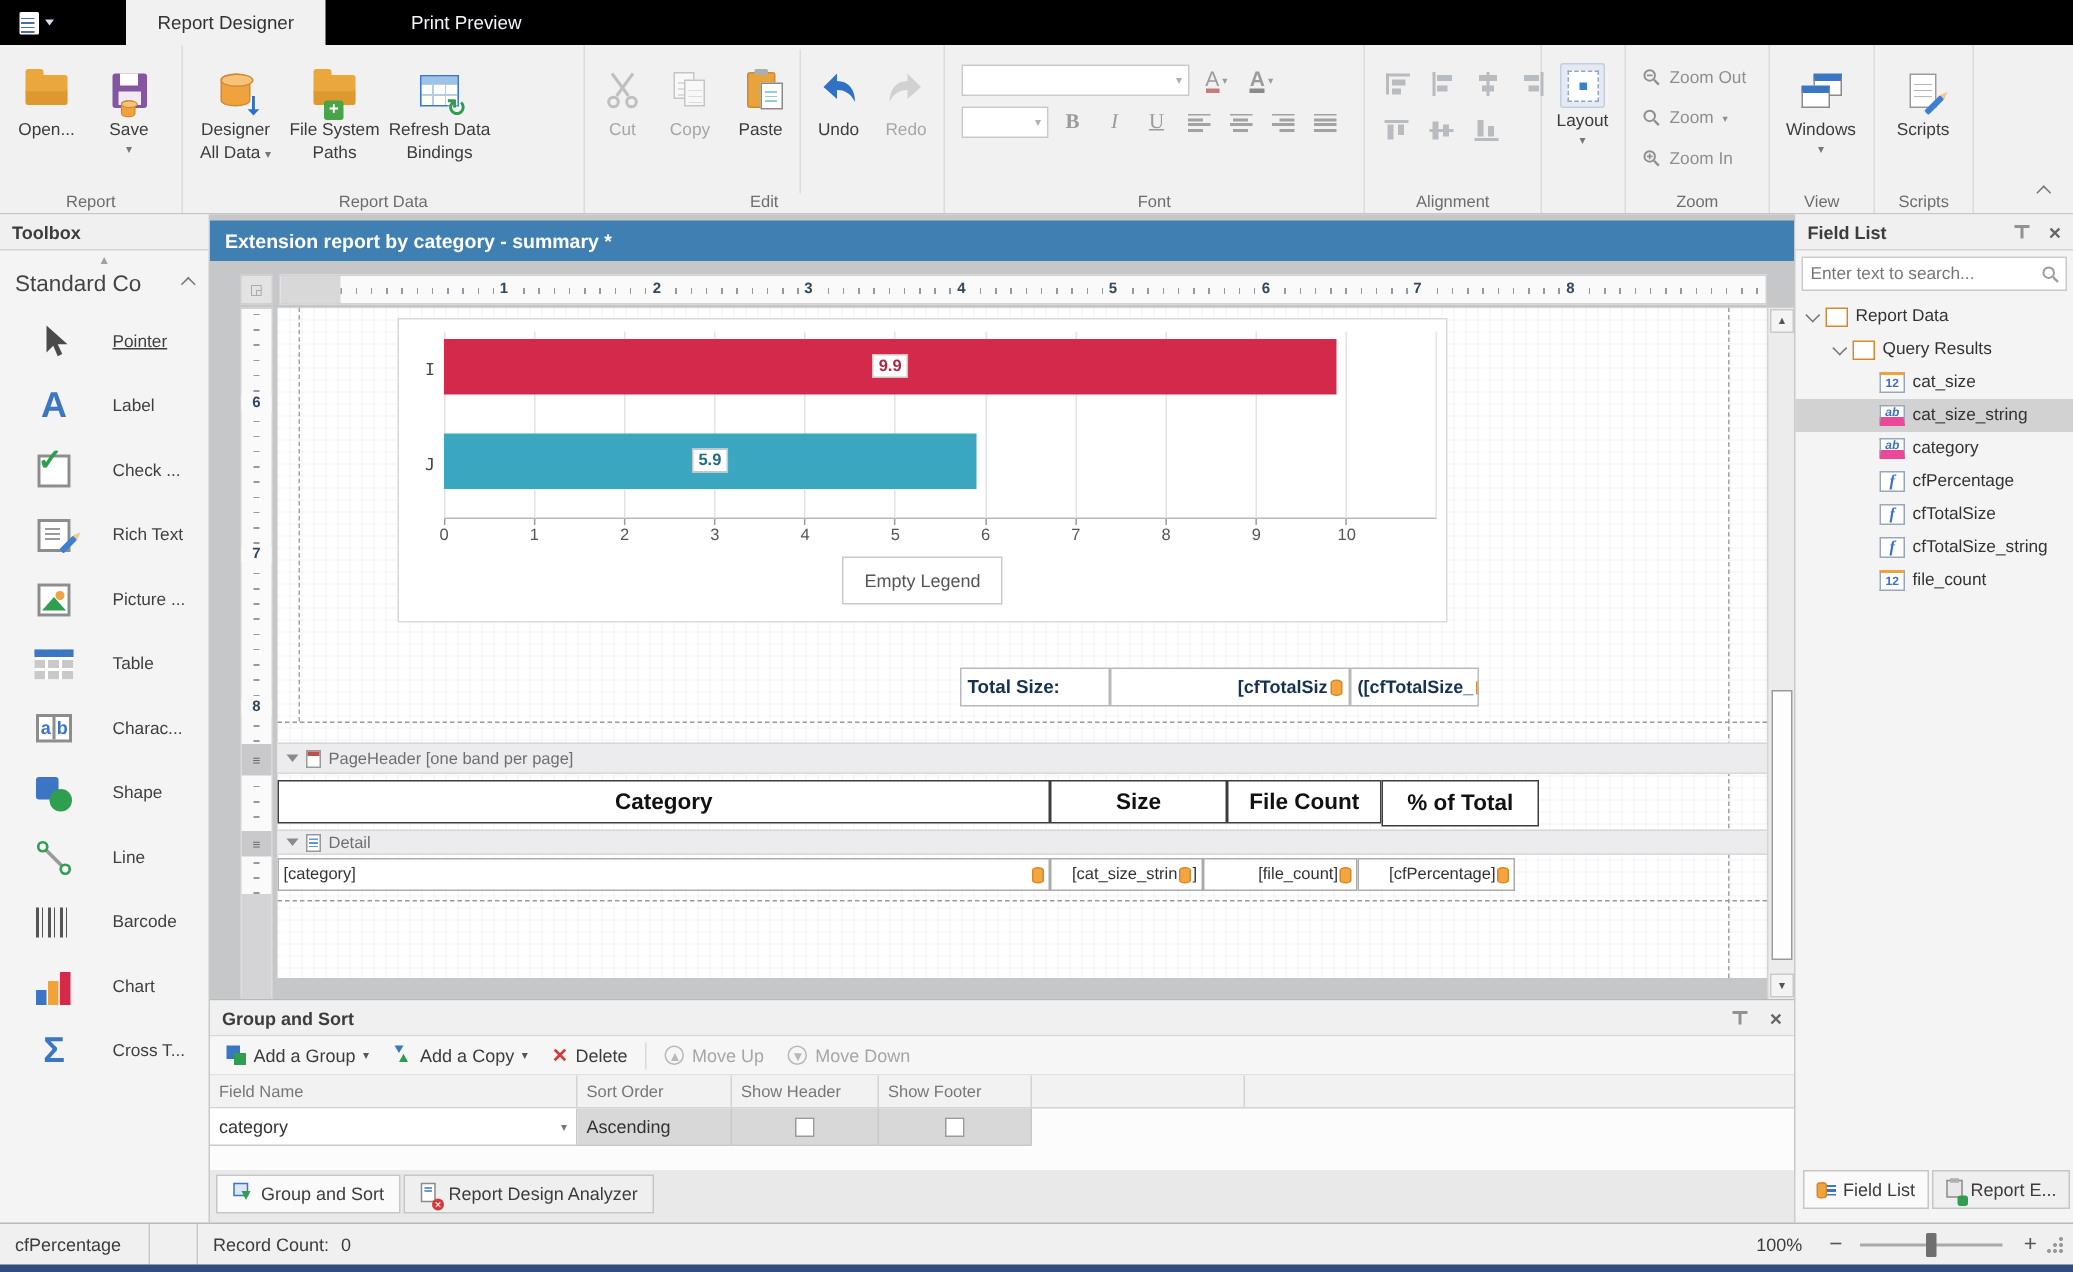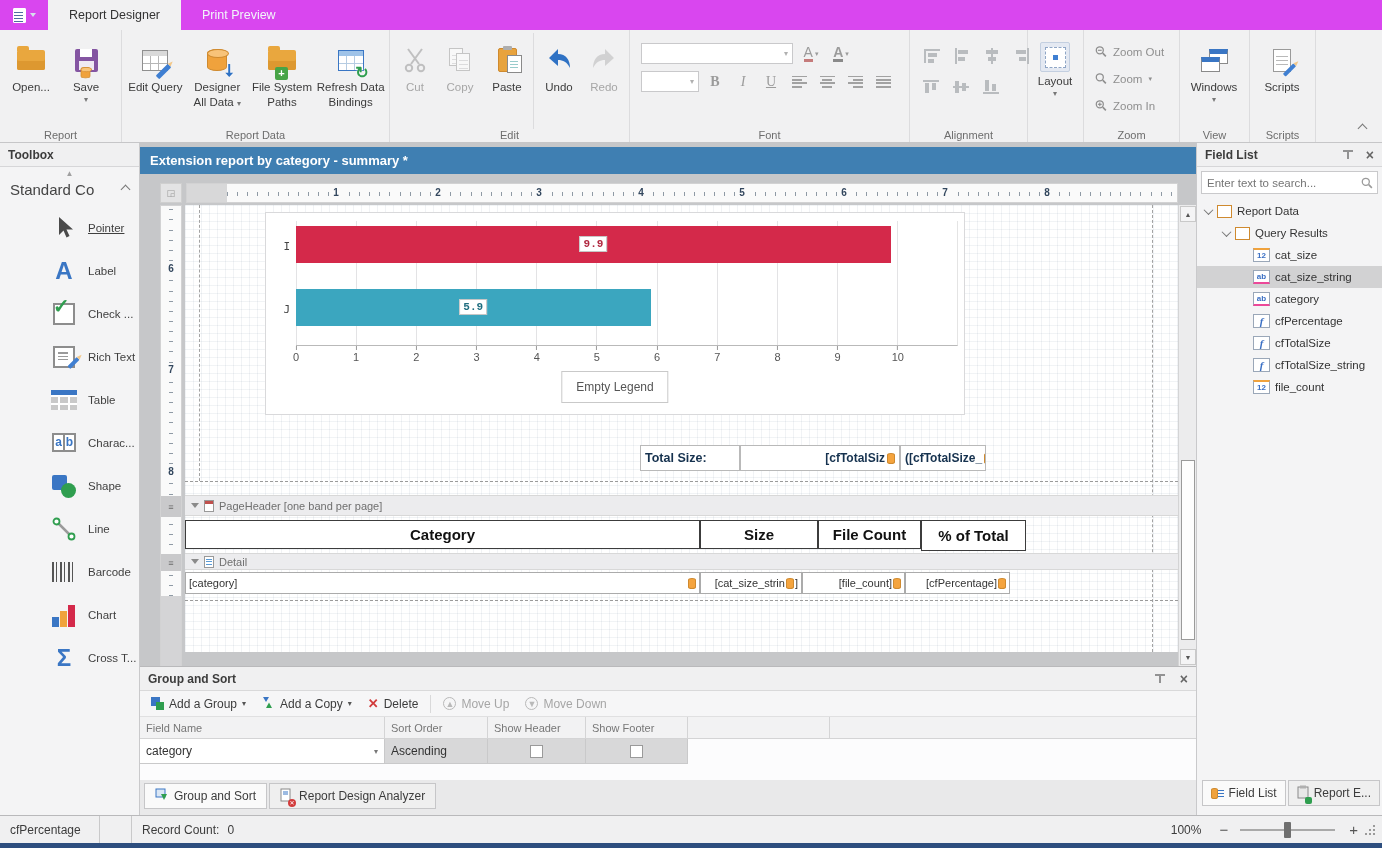--- a/index.html
+++ b/index.html
@@ -1,20 +1,20 @@
 <!DOCTYPE html>
 <html><head>
 <meta charset="utf-8">
 <style>
 *{margin:0;padding:0;box-sizing:border-box;}
 body{font-family:"Liberation Sans",sans-serif;background:#555;}
 .app{position:relative;width:1382px;height:848px;background:#e9e9ea;overflow:hidden;font-size:12px;color:#333;}
 
 
-.tabbar{position:absolute;left:0;top:0;width:100%;height:30px;background:#d946ef;display:flex;}
+.tabbar{position:absolute;left:0;top:0;width:100%;height:30px;background:#000000;display:flex;gap:36px;}
 .appbtn{width:48px;display:flex;align-items:center;justify-content:center;gap:4px;cursor:pointer;}
 .applines{width:13px;height:15px;background:#fff;border-radius:1px;
  background-image:repeating-linear-gradient(#4d6e9f 0 1px,transparent 1px 3px);background-position:0 3px;background-size:9px 100%;background-repeat:no-repeat;border:1px solid #fff;}
 .appcaret{width:0;height:0;border-left:3px solid transparent;border-right:3px solid transparent;border-top:4px solid #d7dfec;}
 .ttab{padding:0 21px;display:flex;align-items:center;color:#f2f5fa;font-size:12.5px;cursor:pointer;}
 .ttab.active{background:#f1f1f2;color:#333;}
 
 
 .ribbon{position:absolute;left:0;top:30px;width:100%;height:113px;background:#f1f1f2;border-bottom:1px solid #c6c6c8;display:flex;}
 .rgroup{position:relative;border-right:1px solid #dcdcde;height:100%;padding:3px 3px 17px 3px;display:flex;align-items:flex-start;}
@@ -63,21 +63,21 @@
 .ribchev{position:absolute;right:14px;bottom:6px;color:#8a8a8a;font-size:11px;cursor:pointer;}
 
 
 .toolbox{position:absolute;left:0;top:143px;width:140px;height:672px;background:#f4f4f5;border-right:1px solid #c9c9cb;overflow:hidden;}
 .panelhead{height:24px;background:#f0f0f1;border-bottom:1px solid #d6d6d8;display:flex;align-items:center;padding:0 8px;font-weight:bold;font-size:12px;color:#3c3c3c;}
 .tb-scroll{height:12px;display:flex;align-items:center;justify-content:center;color:#a0a0a0;font-size:8px;}
 .tb-section{display:flex;align-items:center;justify-content:space-between;padding:2px 10px 8px 10px;font-size:15px;color:#444;cursor:pointer;}
 .chev{display:inline-block;width:7px;height:7px;border-right:1.7px solid #777;border-bottom:1.7px solid #777;}
 .chev.up{transform:rotate(-135deg);}
 .chev.down{transform:rotate(45deg);}
-.tb-item{height:43px;display:flex;align-items:center;gap:10px;padding-left:22px;cursor:pointer;margin-left:28px;}
+.tb-item{height:43px;display:flex;align-items:center;gap:25px;padding-left:22px;cursor:pointer;}
 .tb-lbl{font-size:11.5px;color:#3f3f3f;}
 .tb-ic{width:28px;height:28px;display:flex;align-items:center;justify-content:center;position:relative;flex:0 0 28px;}
 .bx{border:2px solid #8d8d8d;background:#fff;}
 .i-chkbx{width:22px;height:22px;position:relative;}
 .i-chk{position:absolute;color:#2f9e4f;font-weight:bold;font-size:20px;left:3px;top:-6px;}
 .i-lines3{position:absolute;left:3px;top:4px;width:10px;height:8px;background:repeating-linear-gradient(#9a9a9a 0 1.5px,transparent 1.5px 3.5px);}
 .i-tbl{width:26px;height:20px;background:#c9c9c9;background-image:linear-gradient(#3a76c4 0 5px,transparent 5px),repeating-linear-gradient(90deg,transparent 0 7.3px,#fff 7.3px 9.3px),repeating-linear-gradient(0deg,transparent 0 5.5px,#fff 5.5px 7.5px);}
 .i-barcode{width:24px;height:20px;background:repeating-linear-gradient(90deg,#555 0 2px,transparent 2px 4px,#555 4px 5px,transparent 5px 8px);}
 .i-chart i{position:absolute;bottom:2px;}
 .i-gauge{width:24px;height:13px;border:3px solid #444;border-bottom:none;border-radius:13px 13px 0 0;position:relative;background:#fff;}
@@ -101,21 +101,21 @@
 .page{position:absolute;left:45px;top:0;width:993px;height:447px;background:#fff;background-image:linear-gradient(rgba(100,125,150,.09) 1px,transparent 1px),linear-gradient(90deg,rgba(100,125,150,.09) 1px,transparent 1px);background-size:8px 8px;}
 .dashv{position:absolute;width:0;border-left:1px dashed #a3a3a3;}
 .dashh{position:absolute;height:0;border-top:1px dashed #9a9a9a;left:0;width:100%;}
 
 
 .chartbox{position:absolute;left:80px;top:7px;width:700px;height:203px;background:#fff;border:1px solid #d9d9db;}
 .plot{position:absolute;left:30px;top:8px;width:662px;height:125px;border-bottom:1px solid #b9b9b9;border-right:1px solid #e4e4e4;}
 .plot .gl{position:absolute;top:0;bottom:0;width:1px;background:#e3e3e5;}
 .hbar{position:absolute;left:0;}
 .catlab{position:absolute;width:22px;text-align:right;font-family:"DejaVu Sans Mono",monospace;font-size:11px;color:#444;}
-.vallab{position:absolute;transform:translate(-50%,-50%);background:#fff;border:1px solid #c6c6c6;font-size:11px;font-weight:bold;padding:0px 3px;line-height:14px;font-family:Liberation Mono, monospace;}
+.vallab{position:absolute;transform:translate(-50%,-50%);background:#fff;border:1px solid #c6c6c6;font-size:11px;font-weight:bold;padding:0px 3px;line-height:14px;}
 .vl0{color:#b0273f;} .vl1{color:#206e80;}
 .axisrow{position:absolute;left:30px;top:133px;width:662px;height:20px;}
 .xtick{position:absolute;transform:translateX(-50%);text-align:center;font-size:11px;color:#555;}
 .xtick i{display:block;width:1px;height:4px;background:#9a9a9a;margin:0 auto 1px auto;}
 .legend{position:absolute;left:50%;transform:translateX(-50%);top:158px;border:1px solid #c9c9c9;background:#fff;padding:8px 14px;font-size:12px;color:#555;}
 
 
 .cellrow{position:absolute;display:flex;}
 .rcell{border:1px solid #b9b9b9;background:#fff;display:flex;align-items:center;padding:0 4px;}
 .bandstrip{position:absolute;left:0;width:100%;background:#ececee;border-top:1px solid #d8d8d8;border-bottom:1px solid #d8d8d8;color:#6f6f6f;font-size:11px;display:flex;align-items:center;gap:5px;padding:0 6px;}
@@ -159,21 +159,21 @@
 .pin::after{content:'';position:absolute;left:1px;top:1px;width:10px;height:2px;background:#555;}
 .xclose{color:#666;font-size:14px;line-height:1;cursor:pointer;}
 .searchbox{margin:4px;height:23px;background:#fff;border:1px solid #c9c9cb;display:flex;align-items:center;padding:0 5px;}
 .searchbox input{flex:1;border:none;outline:none;font-size:11.5px;color:#888;font-family:"Liberation Sans",sans-serif;background:transparent;}
 .mag{flex:0 0 12px;}
 .trow{height:22px;display:flex;align-items:center;gap:5px;font-size:11.5px;color:#333;cursor:pointer;}
 .trow.sel{background:#d2d2d3;}
 .ftico{width:15px;height:13px;border:1px solid #cf8a2f;background-color:#fff;background-image:linear-gradient(#f0a23c 0 4px,transparent 4px),repeating-linear-gradient(90deg,transparent 0 3.6px,#ecb briefly 0),repeating-linear-gradient(0deg,transparent 0 3.6px,#eec89a 3.6px 4.6px);flex:0 0 15px;}
 .fldico{width:17px;height:14px;border:1px solid #9aa7b8;background:#fff;color:#3a6fc4;font-size:8px;font-weight:bold;display:flex;align-items:center;justify-content:center;flex:0 0 17px;}
 .fldico.num{border-top:2px solid #f0a23c;}
-.fldico.txt{border-bottom:2px solid #ec4899;}
+.fldico.txt{border-bottom:6px solid #ec4899;font-style:italic;}
 .fldico.fn{font-family:"Liberation Serif",serif;font-style:italic;font-size:11px;font-weight:bold;}
 
 
 .rtabs{position:absolute;right:2px;top:637px;display:flex;gap:2px;}
 .rtab{display:flex;align-items:center;gap:5px;height:26px;padding:0 8px;border:1px solid #c6c6c8;background:#efefef;font-size:12px;color:#3c3c3c;cursor:pointer;}
 .rtab.active{background:#fafafa;}
 
 
 .statusbar{position:absolute;left:0;top:815px;width:100%;height:28px;background:#f0f0f1;border-top:1px solid #b9b9bb;display:flex;align-items:center;font-size:12px;color:#3c3c3c;}
 .scell{height:100%;display:flex;align-items:center;padding:0 10px;border-right:1px solid #c9c9ca;}
@@ -211,27 +211,20 @@
             <span class="i-save"></span>
             <span class="cyl" style="position:absolute;right:6px;bottom:-2px;transform:scale(.75)"></span>
           </div>
         <div class="rlbl">Save</div>
         <div class="arr">▾</div>
       </div>
       <div class="glabel">Report</div>
     </div>
 
     <div class="rgroup" style="width:268px">
-      <div class="rbtn" style="width:62px">
-        <div class="ric">
-            <span class="i-grid"></span>
-            <span class="pencil" style="right:-4px;bottom:4px"></span>
-          </div>
-        <div class="rlbl">Edit Query</div>
-      </div>
       <div class="rbtn" style="width:64px">
         <div class="ric">
             <span class="cyl lg"></span>
             <span class="dlarrow">⭣</span>
           </div>
         <div class="rlbl"><span>Designer</span><br><span>All Data</span> <span class="arr" style="font-size:8px">▾</span></div>
       </div>
       <div class="rbtn" style="width:68px">
         <div class="ric">
             <span class="i-folder"></span>
@@ -500,20 +493,29 @@
       <span class="tb-lbl">Check ...</span>
     </div>
     <div class="tb-item">
       <span class="tb-ic">
           <span class="bx" style="width:22px;height:22px;position:relative">
             <span class="i-lines3"></span>
           </span>
           <span class="pencil" style="width:13px;height:4px;right:-2px;bottom:6px"></span>
         </span>
       <span class="tb-lbl">Rich Text</span>
+    </div>
+    <div class="tb-item">
+      <span class="tb-ic">
+          <span class="bx" style="width:22px;height:22px;position:relative;overflow:hidden">
+            <i style="position:absolute;left:1px;bottom:2px;width:0;height:0;border-left:8px solid transparent;border-right:8px solid transparent;border-bottom:9px solid #2f9e4f"></i>
+            <i style="position:absolute;right:2px;top:3px;width:6px;height:6px;border-radius:50%;background:#f0a23c"></i>
+          </span>
+        </span>
+      <span class="tb-lbl">Picture ...</span>
     </div>
     <div class="tb-item">
       <span class="tb-ic">
           <span class="i-tbl"></span>
         </span>
       <span class="tb-lbl">Table</span>
     </div>
     <div class="tb-item">
       <span class="tb-ic">
           <span class="bx" style="width:24px;height:19px;display:flex;font-size:12px;font-weight:bold;color:#3a76c4">

